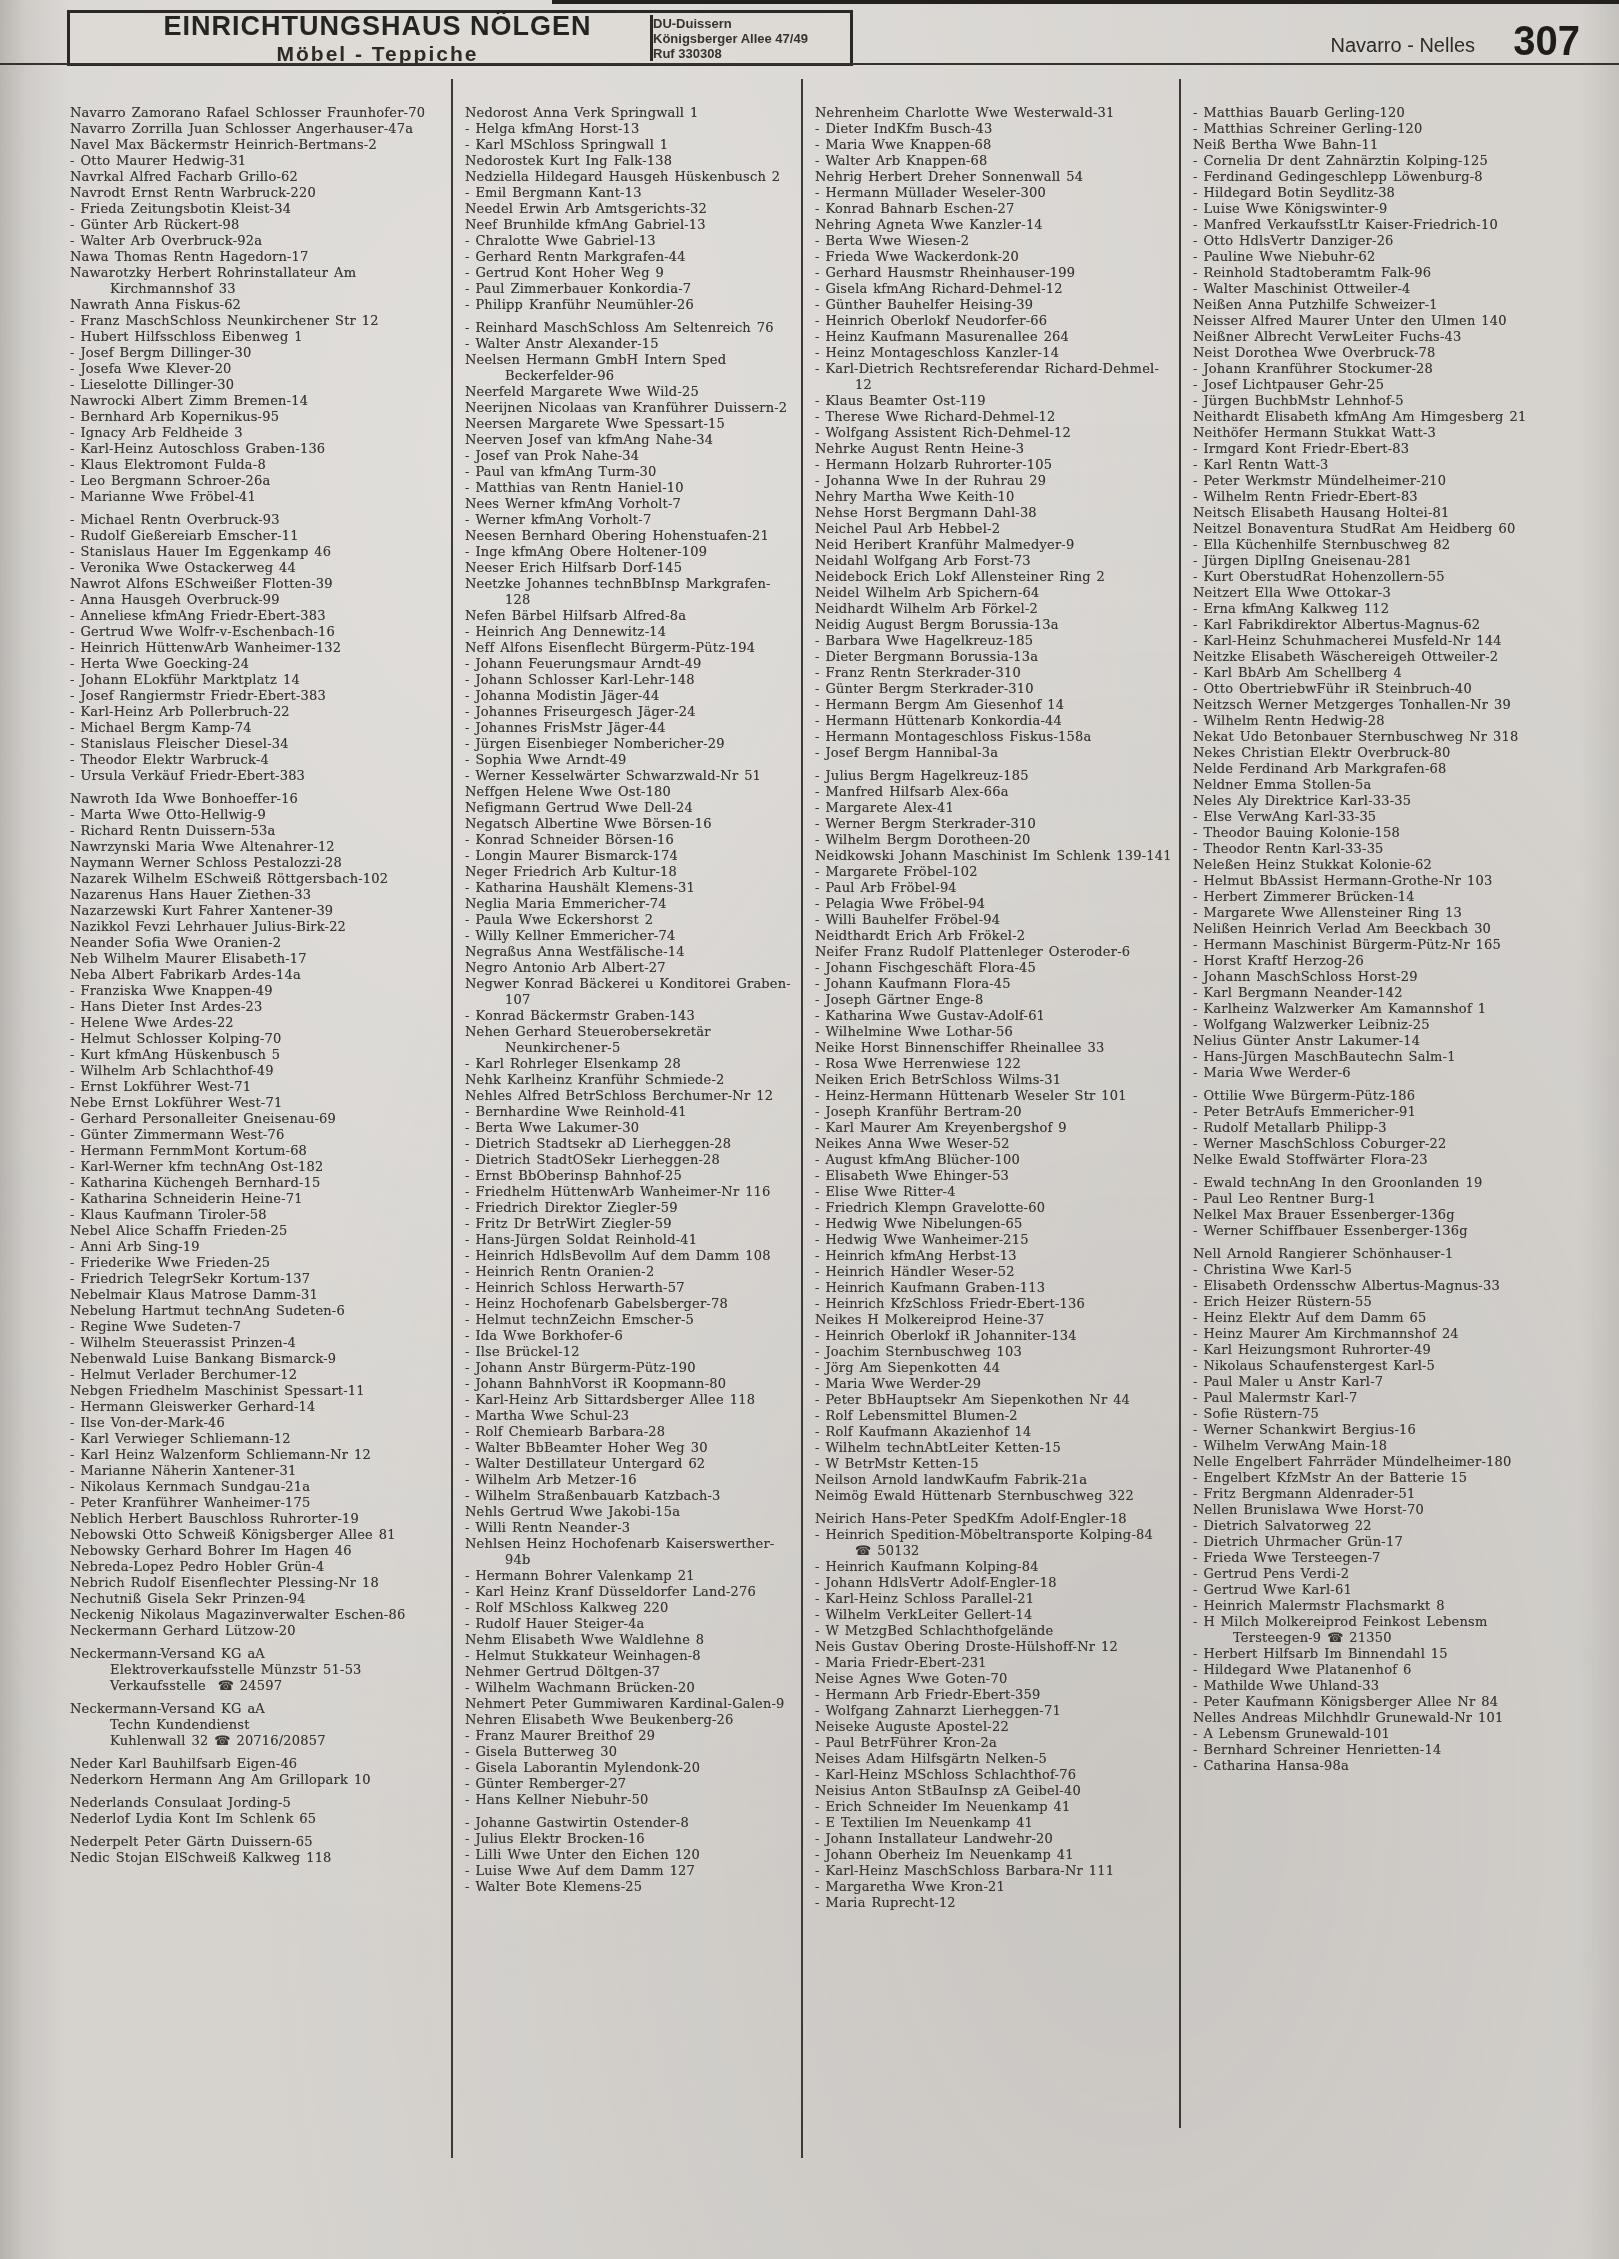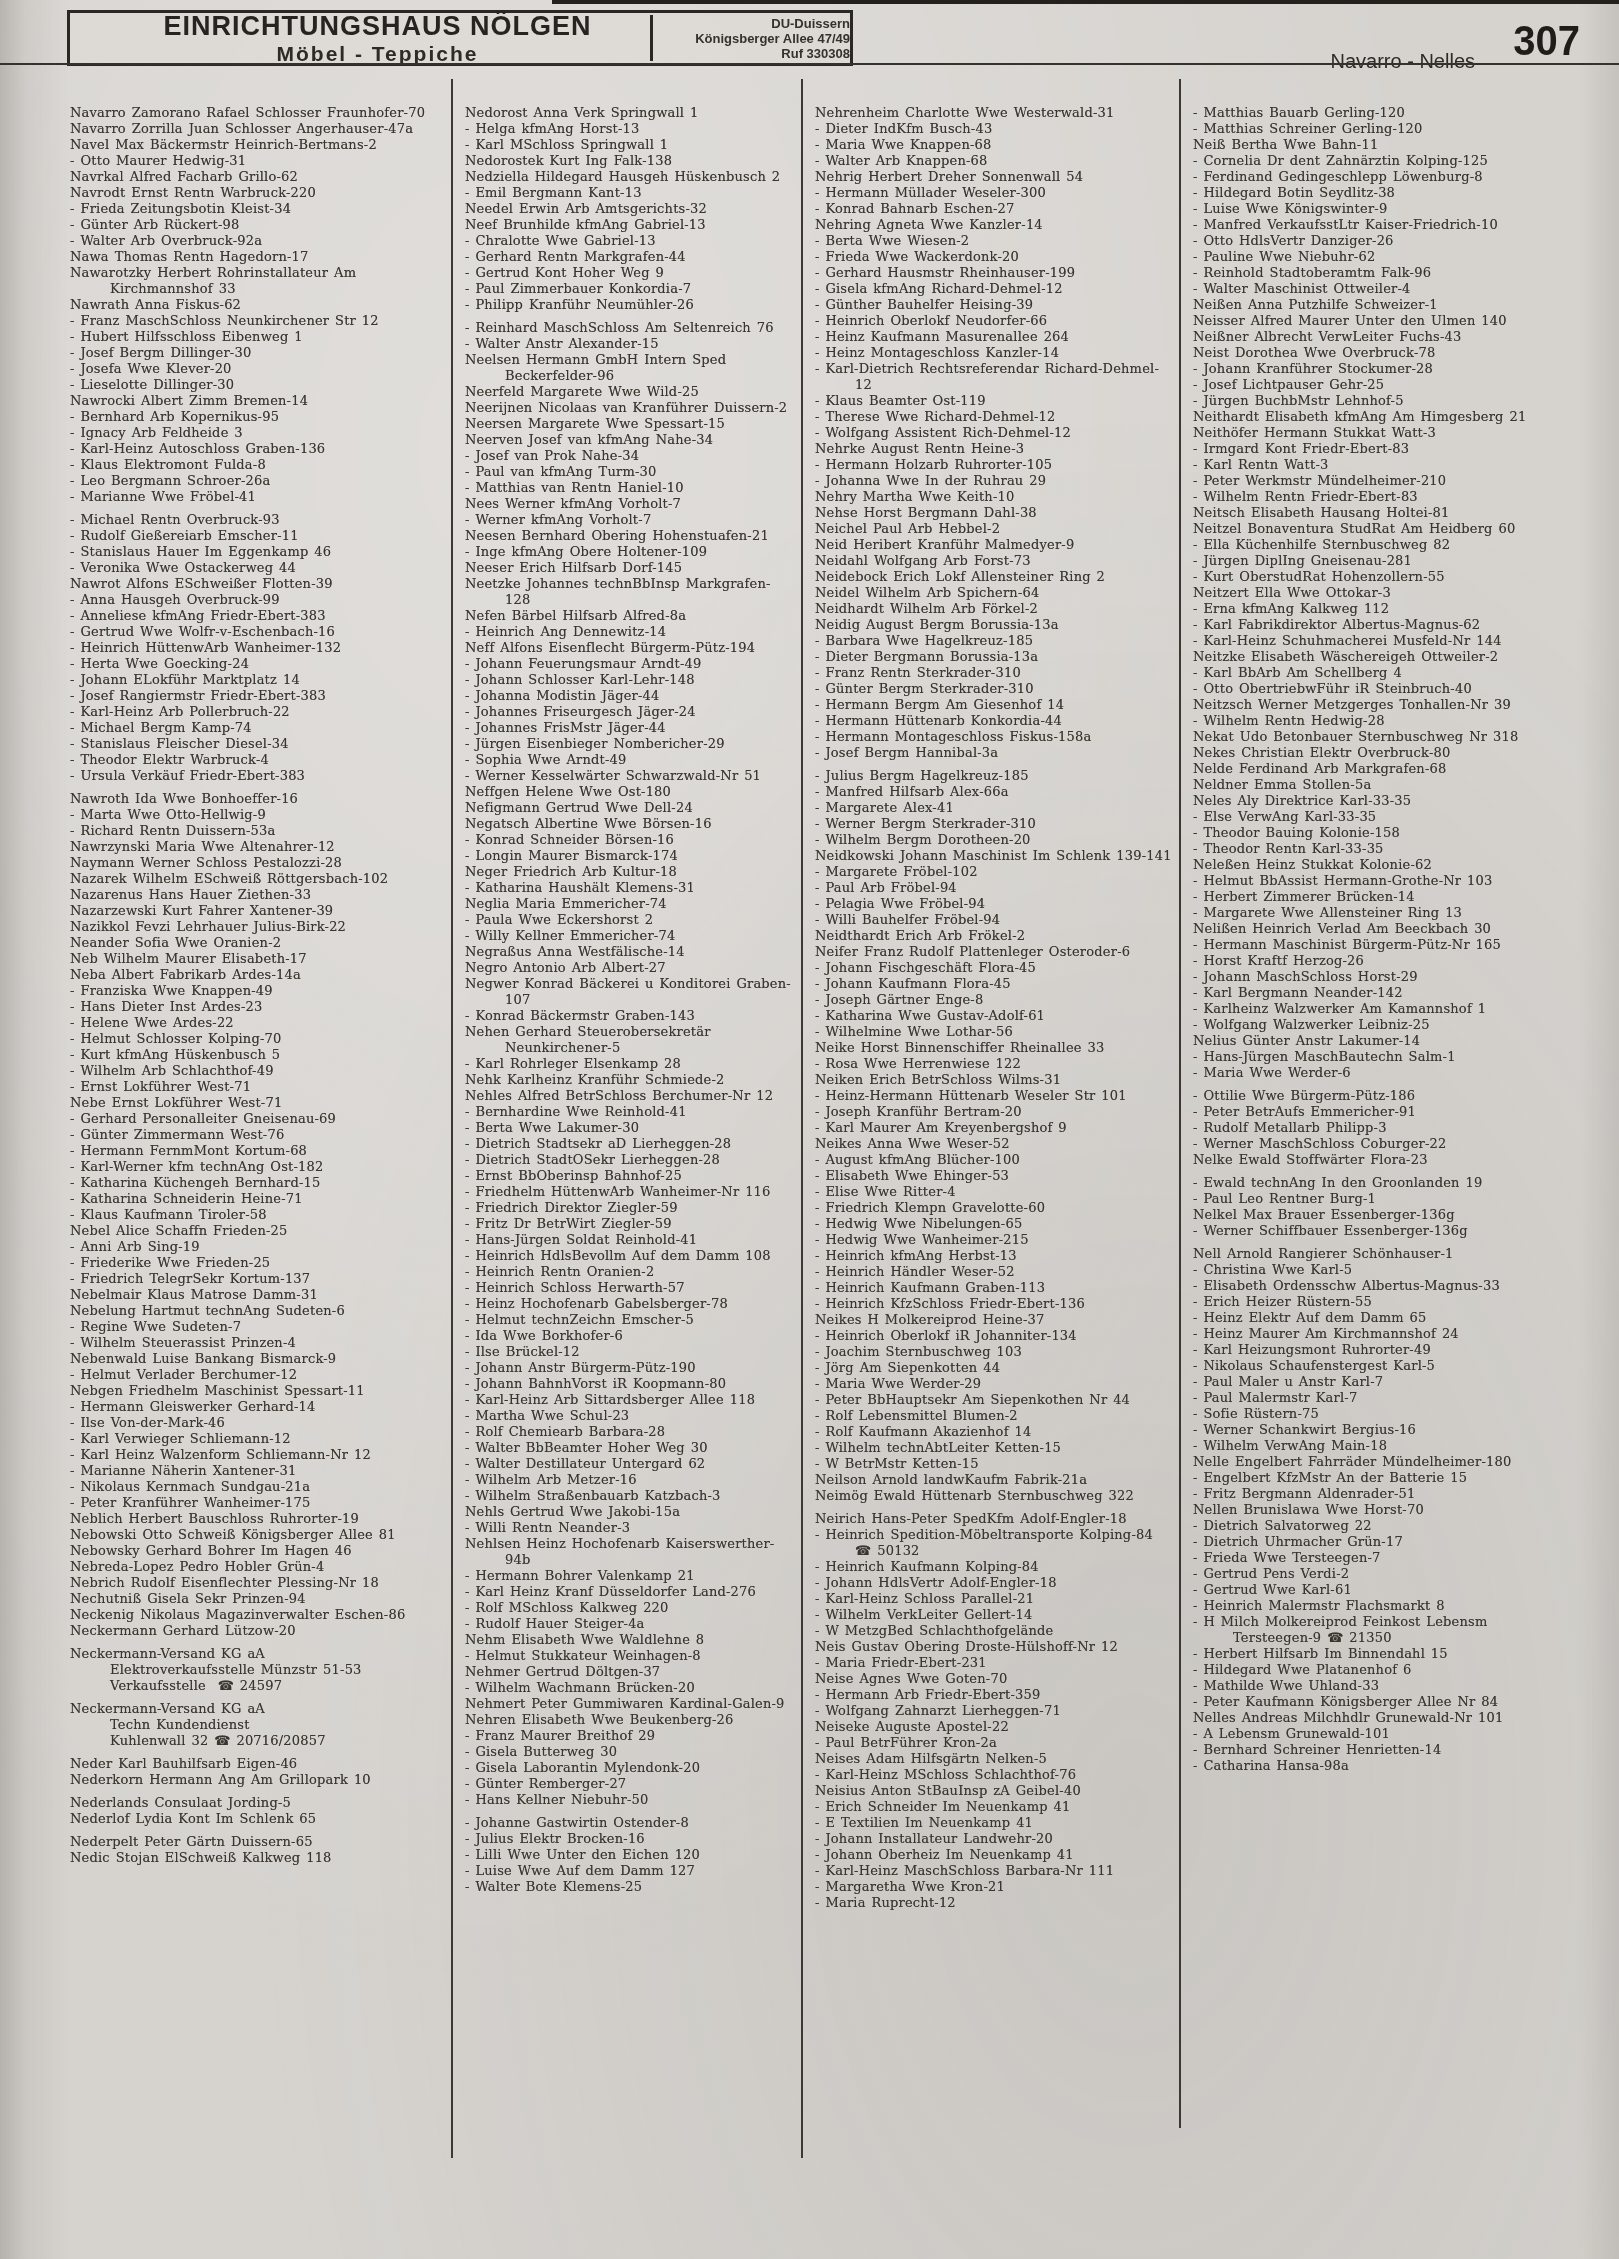--- a/index.html
+++ b/index.html
@@ -27,28 +27,28 @@
     font-family:"Liberation Sans","DejaVu Sans",sans-serif;
     font-weight:bold;font-size:27px;line-height:27px;letter-spacing:1px;color:#262420;
     transform:scaleY(1.05);white-space:nowrap;
   }
   .ad-subtitle{
     font-family:"Liberation Sans","DejaVu Sans",sans-serif;
     font-weight:bold;font-size:21px;line-height:21px;letter-spacing:2px;color:#2e2b27;
     margin-top:3px;white-space:nowrap;
   }
   .ad-divider{width:3px;background:#2a2825;margin:2px 0;}
-  .ad-right{flex:1;display:flex;flex-direction:column;align-items:flex-end;justify-content:center;
+  .ad-right{flex:1;display:flex;flex-direction:column;align-items:flex-start;justify-content:center;
     font-family:"Liberation Sans","DejaVu Sans",sans-serif;
     font-size:13px;line-height:15px;color:#35322c;font-weight:bold;}
   
   .page-range{
     position:absolute;right:145px;top:34px;
     font-family:"Liberation Sans","DejaVu Sans",sans-serif;
-    font-size:20px;color:#2e2b27;white-space:nowrap;margin-top:16px;
+    font-size:20px;color:#2e2b27;white-space:nowrap;
   }
   .page-number{
     position:absolute;right:40px;top:20px;
     font-family:"Liberation Sans","DejaVu Sans",sans-serif;
     font-weight:bold;font-size:40px;line-height:40px;color:#1f1d1a;
     transform:scaleY(1.05);
   }
   .head-rule{position:absolute;left:0;top:63px;width:1620px;height:2px;background:#35322c;}
   
   .columns{

